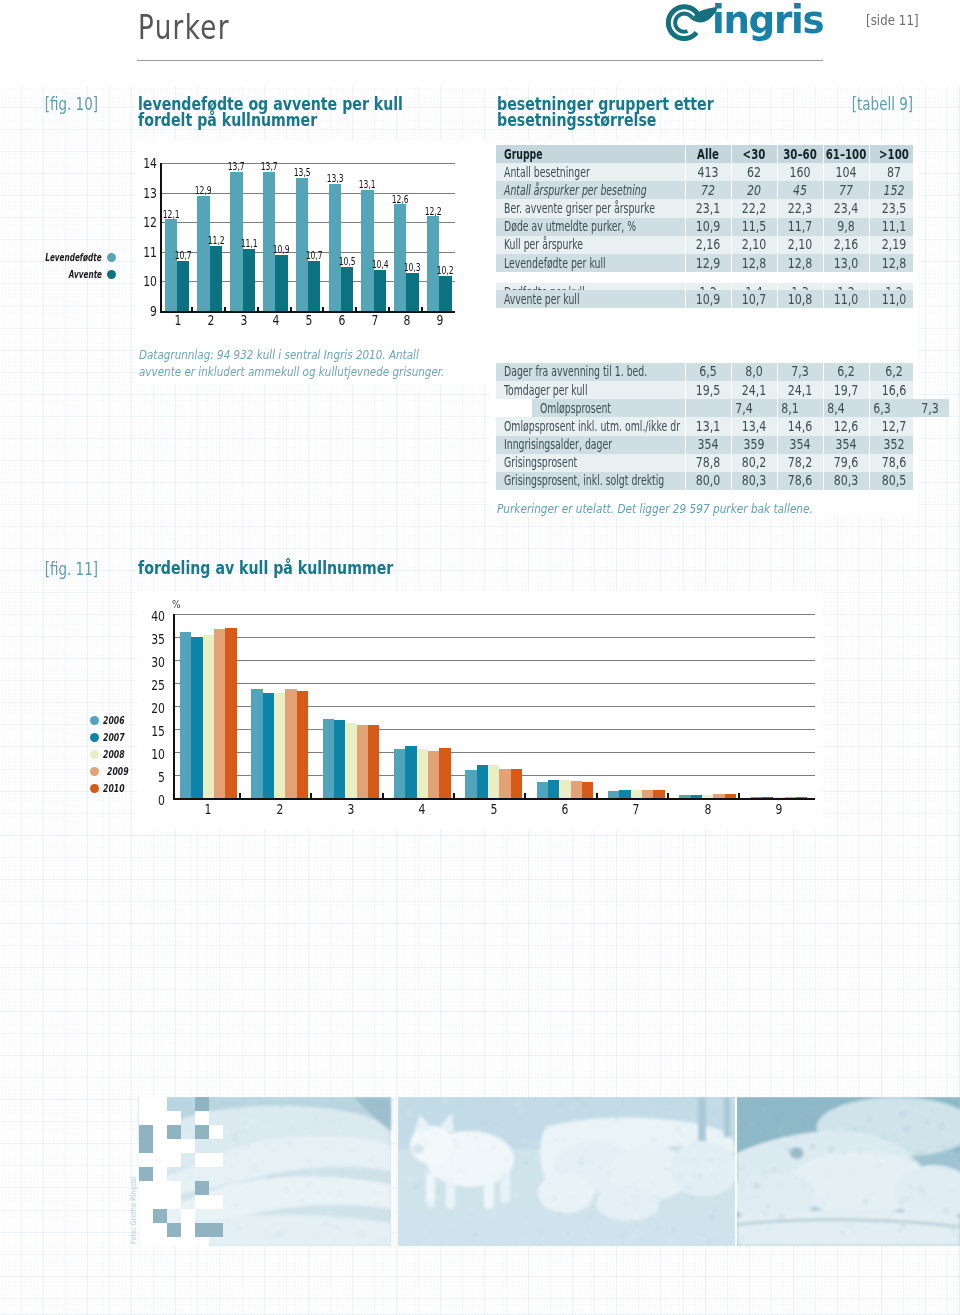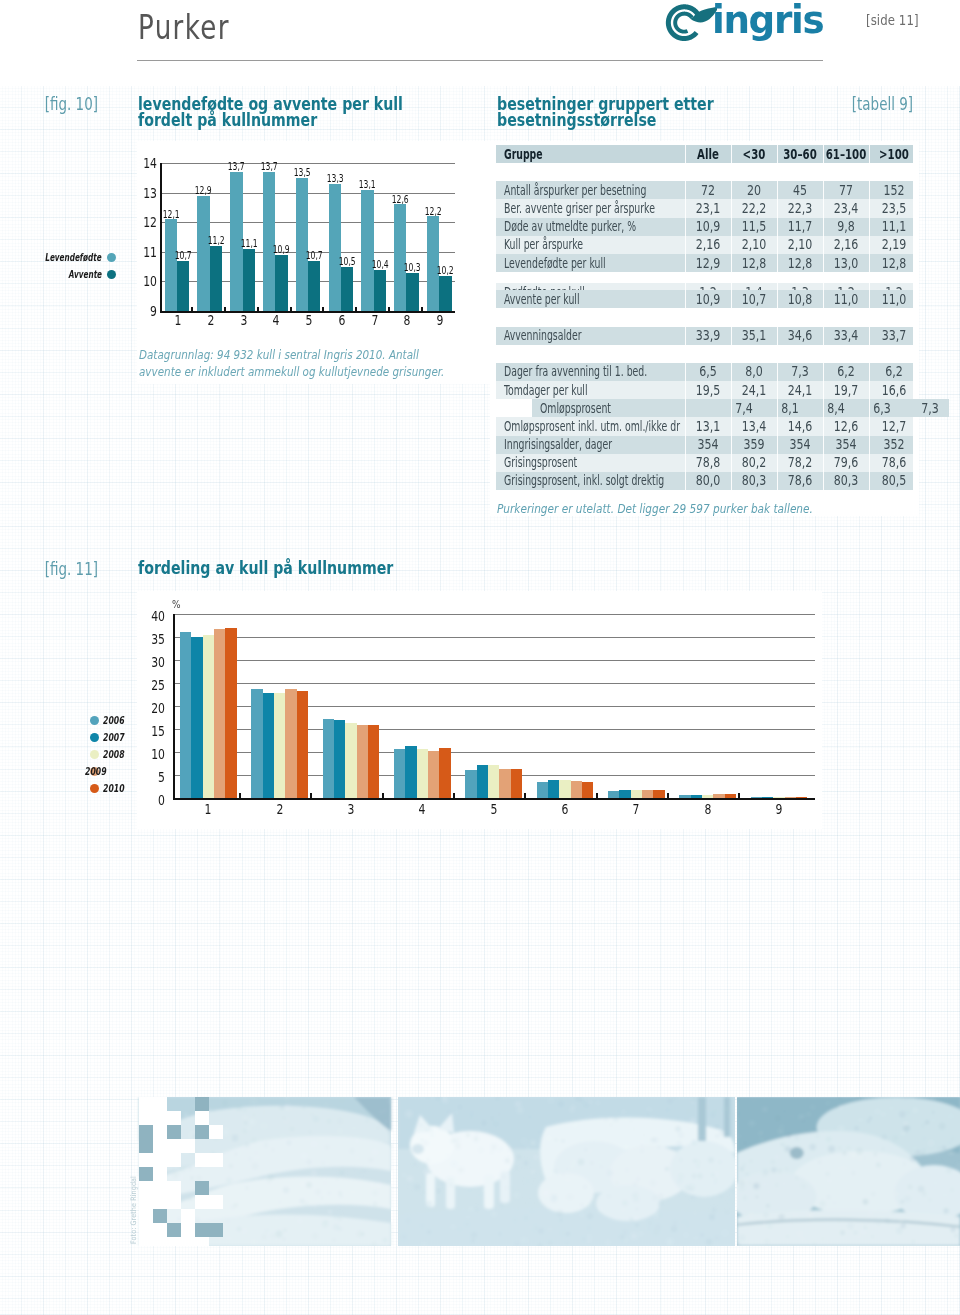--- a/index.html
+++ b/index.html
@@ -190,21 +190,29 @@
   <div class="fig-label" style="left:790px;top:96px;width:123px;">[tabell 9]</div>
   <div style="position:absolute;left:496px;top:145.0px;width:417px;height:345.0px;">
     <div class="trow thead" style="top:0px;height:18.16px;">
       <div class="tcell tlab" style="left:8px;">Gruppe</div>
       <div class="tcell tnum" style="left:188.5px;width:46px;">Alle</div>
       <div class="tcell tnum" style="left:234.5px;width:46px;">&lt;30</div>
       <div class="tcell tnum" style="left:280.5px;width:46px;">30–60</div>
       <div class="tcell tnum" style="left:326.5px;width:46px;">61–100</div>
       <div class="tcell tnum" style="left:374.5px;width:46px;">&gt;100</div>
     </div>
-    <div class="trow alt" style="top:36.32px;height:18.16px;">
+    <div class="trow" style="top:18.16px;height:18.16px;">
+      <div class="tcell tlab" style="left:8px;">Antall besetninger</div>
+      <div class="tcell tnum" style="left:188.5px;width:46px;">413</div>
+      <div class="tcell tnum" style="left:234.5px;width:46px;">62</div>
+      <div class="tcell tnum" style="left:280.5px;width:46px;">160</div>
+      <div class="tcell tnum" style="left:326.5px;width:46px;">104</div>
+      <div class="tcell tnum" style="left:374.5px;width:46px;">87</div>
+    </div>
+    <div class="trow alt" style="top:36.32px;height:18.16px;font-style:italic;">
       <div class="tcell tlab" style="left:8px;">Antall årspurker per besetning</div>
       <div class="tcell tnum" style="left:188.5px;width:46px;">72</div>
       <div class="tcell tnum" style="left:234.5px;width:46px;">20</div>
       <div class="tcell tnum" style="left:280.5px;width:46px;">45</div>
       <div class="tcell tnum" style="left:326.5px;width:46px;">77</div>
       <div class="tcell tnum" style="left:374.5px;width:46px;">152</div>
     </div>
     <div class="trow" style="top:54.48px;height:18.16px;">
       <div class="tcell tlab" style="left:8px;">Ber. avvente griser per årspurke</div>
       <div class="tcell tnum" style="left:188.5px;width:46px;">23,1</div>
@@ -245,28 +253,20 @@
       <div class="tcell tnum" style="left:326.5px;width:46px;">1,2</div>
       <div class="tcell tnum" style="left:374.5px;width:46px;">1,2</div>
     </div>
     <div class="trow alt" style="top:145.28px;height:18.16px;">
       <div class="tcell tlab" style="left:8px;">Avvente per kull</div>
       <div class="tcell tnum" style="left:188.5px;width:46px;">10,9</div>
       <div class="tcell tnum" style="left:234.5px;width:46px;">10,7</div>
       <div class="tcell tnum" style="left:280.5px;width:46px;">10,8</div>
       <div class="tcell tnum" style="left:326.5px;width:46px;">11,0</div>
       <div class="tcell tnum" style="left:374.5px;width:46px;">11,0</div>
-    </div>
-    <div class="trow alt" style="top:181.60px;height:18.16px;">
-      <div class="tcell tlab" style="left:8px;">Avvenningsalder</div>
-      <div class="tcell tnum" style="left:188.5px;width:46px;">33,9</div>
-      <div class="tcell tnum" style="left:234.5px;width:46px;">35,1</div>
-      <div class="tcell tnum" style="left:280.5px;width:46px;">34,6</div>
-      <div class="tcell tnum" style="left:326.5px;width:46px;">33,4</div>
-      <div class="tcell tnum" style="left:374.5px;width:46px;">33,7</div>
     </div>
     <div class="trow alt" style="top:217.92px;height:18.16px;">
       <div class="tcell tlab" style="left:8px;">Dager fra avvenning til 1. bed.</div>
       <div class="tcell tnum" style="left:188.5px;width:46px;">6,5</div>
       <div class="tcell tnum" style="left:234.5px;width:46px;">8,0</div>
       <div class="tcell tnum" style="left:280.5px;width:46px;">7,3</div>
       <div class="tcell tnum" style="left:326.5px;width:46px;">6,2</div>
       <div class="tcell tnum" style="left:374.5px;width:46px;">6,2</div>
     </div>
     <div class="trow" style="top:236.08px;height:18.16px;">
@@ -429,21 +429,21 @@
     <div class="ylabel-pct" style="left:-1px;top:-14px;">%</div>
   </div>
   <div>
     <div class="legend-dot" style="left:90px;top:716px;width:9px;height:9px;background:#52A3BC;"></div>
     <div class="legend-row legend-left" style="left:103px;top:716px;width:60px;"><span>2006</span></div>
     <div class="legend-dot" style="left:90px;top:733px;width:9px;height:9px;background:#0E85A8;"></div>
     <div class="legend-row legend-left" style="left:103px;top:733px;width:60px;"><span>2007</span></div>
     <div class="legend-dot" style="left:90px;top:750px;width:9px;height:9px;background:#EAEFC3;"></div>
     <div class="legend-row legend-left" style="left:103px;top:750px;width:60px;"><span>2008</span></div>
     <div class="legend-dot" style="left:90px;top:767px;width:9px;height:9px;background:#E3A276;"></div>
-    <div class="legend-row legend-left" style="left:85px;top:767px;width:60px;"><span>2009</span></div>
+    <div class="legend-row legend-left" style="left:107px;top:767px;width:60px;"><span>2009</span></div>
     <div class="legend-dot" style="left:90px;top:784px;width:9px;height:9px;background:#D65A18;"></div>
     <div class="legend-row legend-left" style="left:103px;top:784px;width:60px;"><span>2010</span></div>
   </div>
   <div class="photostrip">
     <svg width="258" height="149" viewBox="0 0 252 149" style="left:0px;width:258px;">
       <defs>
         <filter id="sb1" x="-10%" y="-10%" width="120%" height="120%">
           <feGaussianBlur stdDeviation="1.6"></feGaussianBlur>
         </filter>
       </defs>

